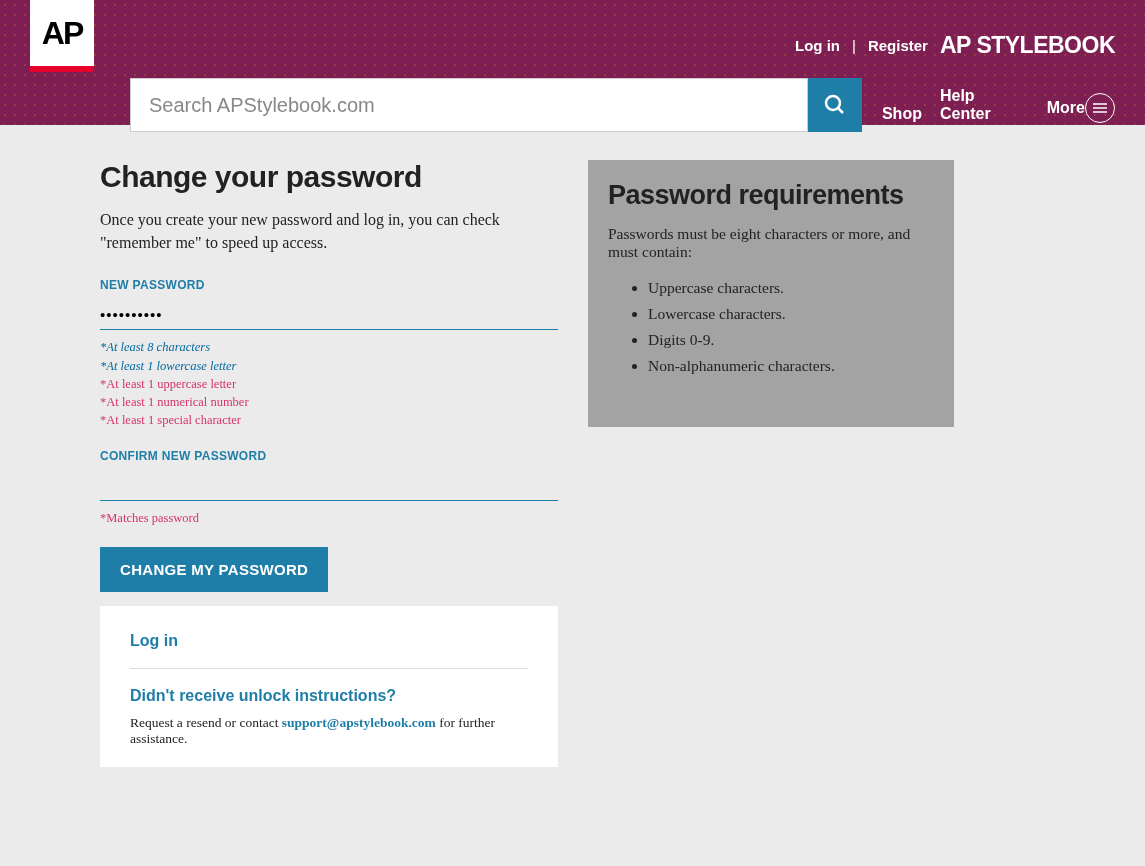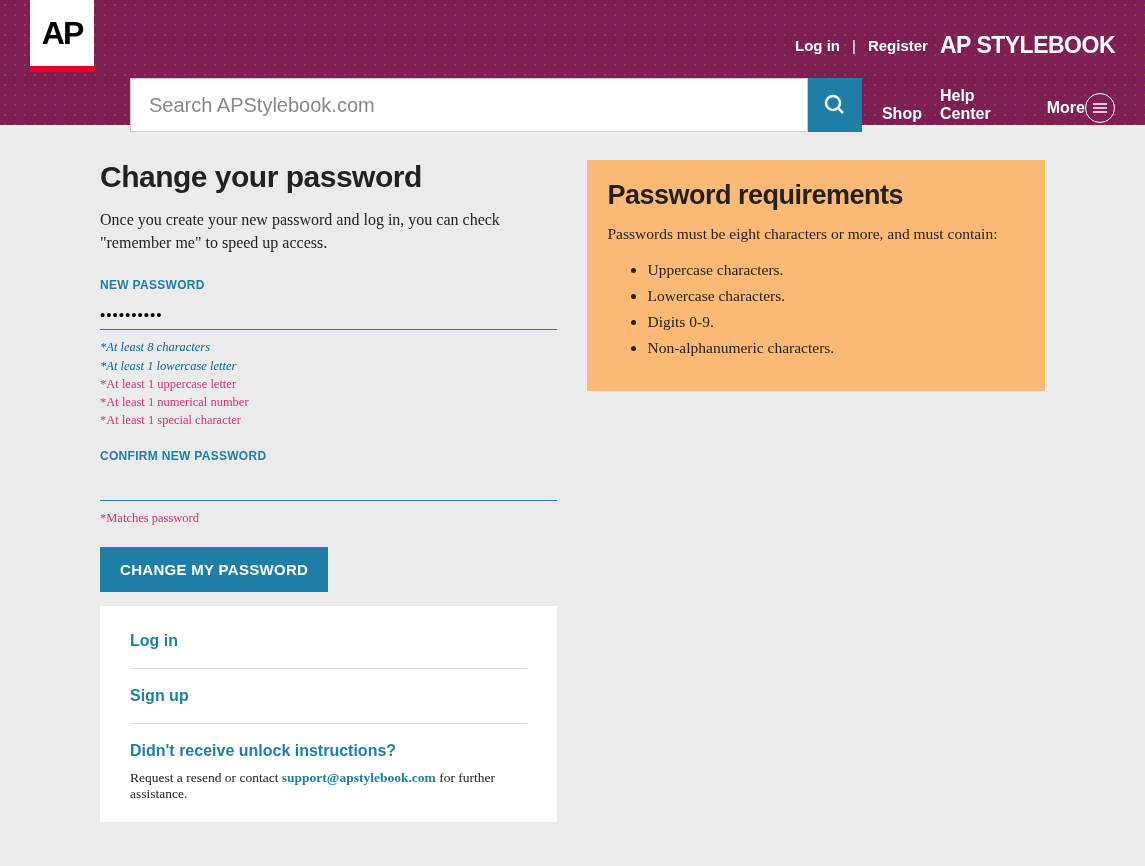--- a/index.html
+++ b/index.html
@@ -117,21 +117,21 @@
 
 .container {
   max-width: 945px;
   margin: 0 auto;
   padding: 35px 0;
   display: flex;
   gap: 30px;
   align-items: flex-start;
 }
 .left-col { width: 458px; }
-.right-col { width: 458px; background: #fdba74; padding: 20px 20px 30px; }
+.right-col { width: 366px; background: #a3a3a3; padding: 20px 20px 48px; }
 
 h1 {
   font-family: Arial, sans-serif;
   font-weight: 700;
   font-size: 30px;
   color: #222;
   margin-bottom: 14px;
   letter-spacing: -0.5px;
 }
 .intro {
@@ -288,23 +288,20 @@
       <div class="hint err">*Matches password</div>
     </div>
 
     <button class="submit-btn">CHANGE MY PASSWORD</button>
 
     <div class="link-box">
       <div class="link-item">
         <div class="link-title">Log in</div>
       </div>
       <div class="link-item">
-        <div class="link-title">Sign up</div>
-      </div>
-      <div class="link-item">
         <div class="link-title">Didn't receive unlock instructions?</div>
         <div class="link-sub">
           <span>Request a resend or contact </span><a>support@apstylebook.com</a><span> for further assistance.</span>
         </div>
       </div>
     </div>
   </div>
 
   <div class="right-col">
     <h2>Password requirements</h2>

